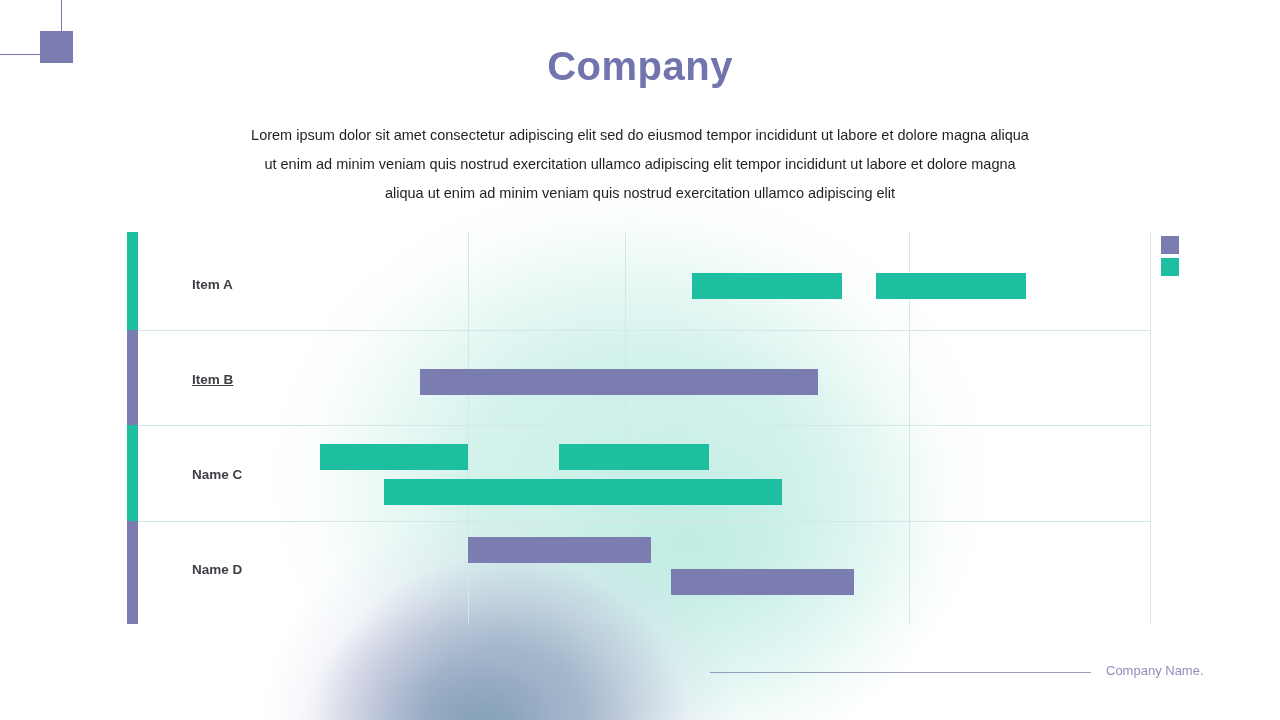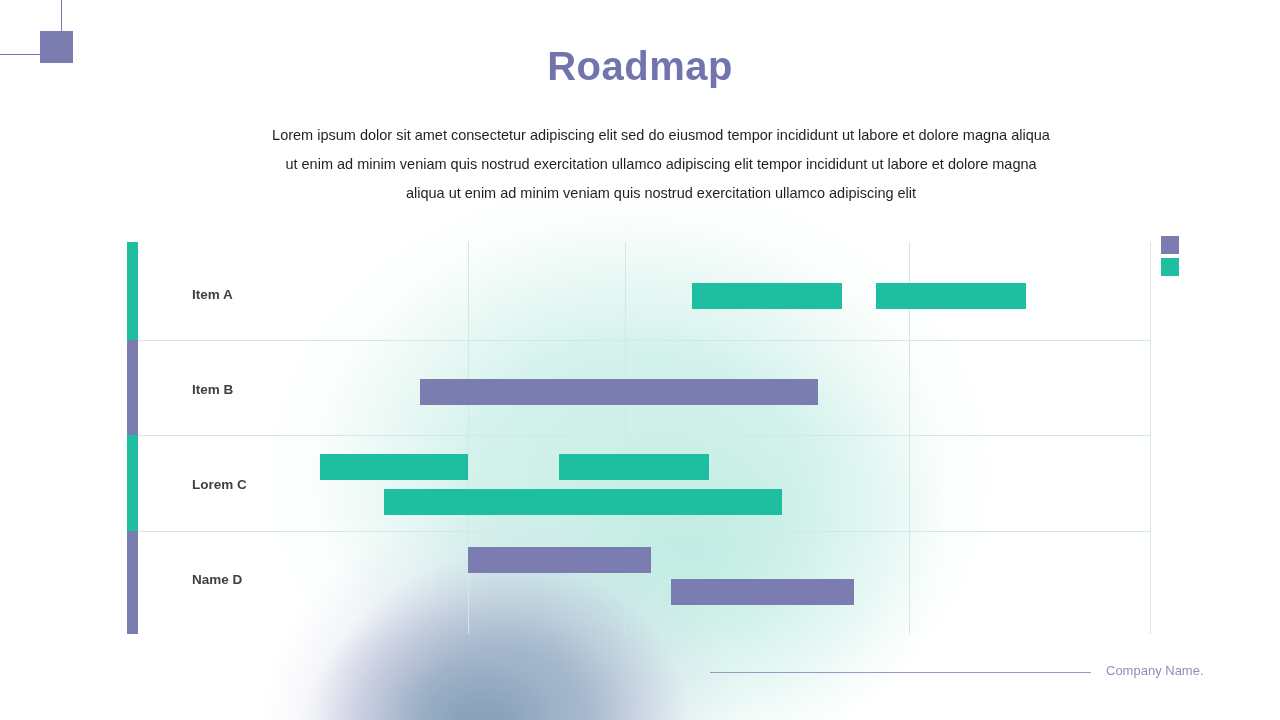--- a/index.html
+++ b/index.html
@@ -99,28 +99,27 @@
   }
   #subtitle {
     position: absolute;
     left: 250px;
     top: 121px;
     width: 780px;
     text-align: center;
     font-size: 14.5px;
     line-height: 29px;
     color: #231f20;
-    margin-left: 21px;
   }
 
   
   #chart {
     position: absolute;
     left: 127px;
-    top: 242px;
+    top: 232px;
     width: 1024px;
     height: 392px;
   }
   .accent {
     position: absolute;
     left: 0;
     width: 11px;
   }
   .rowline {
     position: absolute;
@@ -186,21 +185,21 @@
 <div id="slide">
 
   <div class="blob" id="blob-teal"></div>
   <div class="blob" id="blob-teal-2"></div>
   <div class="blob" id="blob-slate"></div>
   <div class="blob" id="blob-slate-2"></div>
 
   <div id="deco-outline"></div>
   <div id="deco-square"></div>
 
-  <div id="title">Roadmap</div>
+  <div id="title">Company</div>
   <div id="subtitle">Lorem ipsum dolor sit amet consectetur adipiscing elit sed do eiusmod tempor incididunt ut labore et dolore magna aliqua ut enim ad minim veniam quis nostrud exercitation ullamco adipiscing elit tempor incididunt ut labore et dolore magna aliqua ut enim ad minim veniam quis nostrud exercitation ullamco adipiscing elit</div>
 
   <div id="chart">
     <div id="gridlines">
         <div class="vline" style="left: 341px;"></div>
         <div class="vline" style="left: 498px;"></div>
         <div class="vline" style="left: 782px;"></div>
         <div class="vline" style="left: 1023px;"></div>
       </div>
     <div id="rowlines">
@@ -209,22 +208,22 @@
         <div class="rowline" style="top: 289px;"></div>
       </div>
     <div id="accents">
         <div class="accent" style="top: 0px; height: 98px; background: rgb(30, 191, 160);"></div>
         <div class="accent" style="top: 98px; height: 95px; background: rgb(123, 124, 176);"></div>
         <div class="accent" style="top: 193px; height: 96px; background: rgb(30, 191, 160);"></div>
         <div class="accent" style="top: 289px; height: 103px; background: rgb(123, 124, 176);"></div>
       </div>
     <div id="rowlabels">
         <div class="rowlabel" style="left: 65px; top: 45px;">Item A</div>
-        <div class="rowlabel" style="left: 65px; top: 140px;">Item B</div>
-        <div class="rowlabel" style="left: 65px; top: 235px;">Lorem C</div>
+        <div class="rowlabel" style="left: 65px; top: 140px; text-decoration: underline;">Item B</div>
+        <div class="rowlabel" style="left: 65px; top: 235px;">Name C</div>
         <div class="rowlabel" style="left: 65px; top: 330px;">Name D</div>
       </div>
     <div id="bars">
         <div class="bar teal" style="left: 565px; width: 150px; top: 41px; background: rgb(30, 191, 160);"></div>
         <div class="bar teal" style="left: 749px; width: 150px; top: 41px; background: rgb(30, 191, 160);"></div>
         <div class="bar teal" style="left: 193px; width: 148px; top: 212px; background: rgb(30, 191, 160);"></div>
         <div class="bar teal" style="left: 432px; width: 150px; top: 212px; background: rgb(30, 191, 160);"></div>
         <div class="bar teal" style="left: 257px; width: 398px; top: 247px; background: rgb(30, 191, 160);"></div>
         <div class="bar purple" style="left: 293px; width: 398px; top: 137px; background: rgb(123, 124, 176);"></div>
         <div class="bar purple" style="left: 341px; width: 183px; top: 305px; background: rgb(123, 124, 176);"></div>

